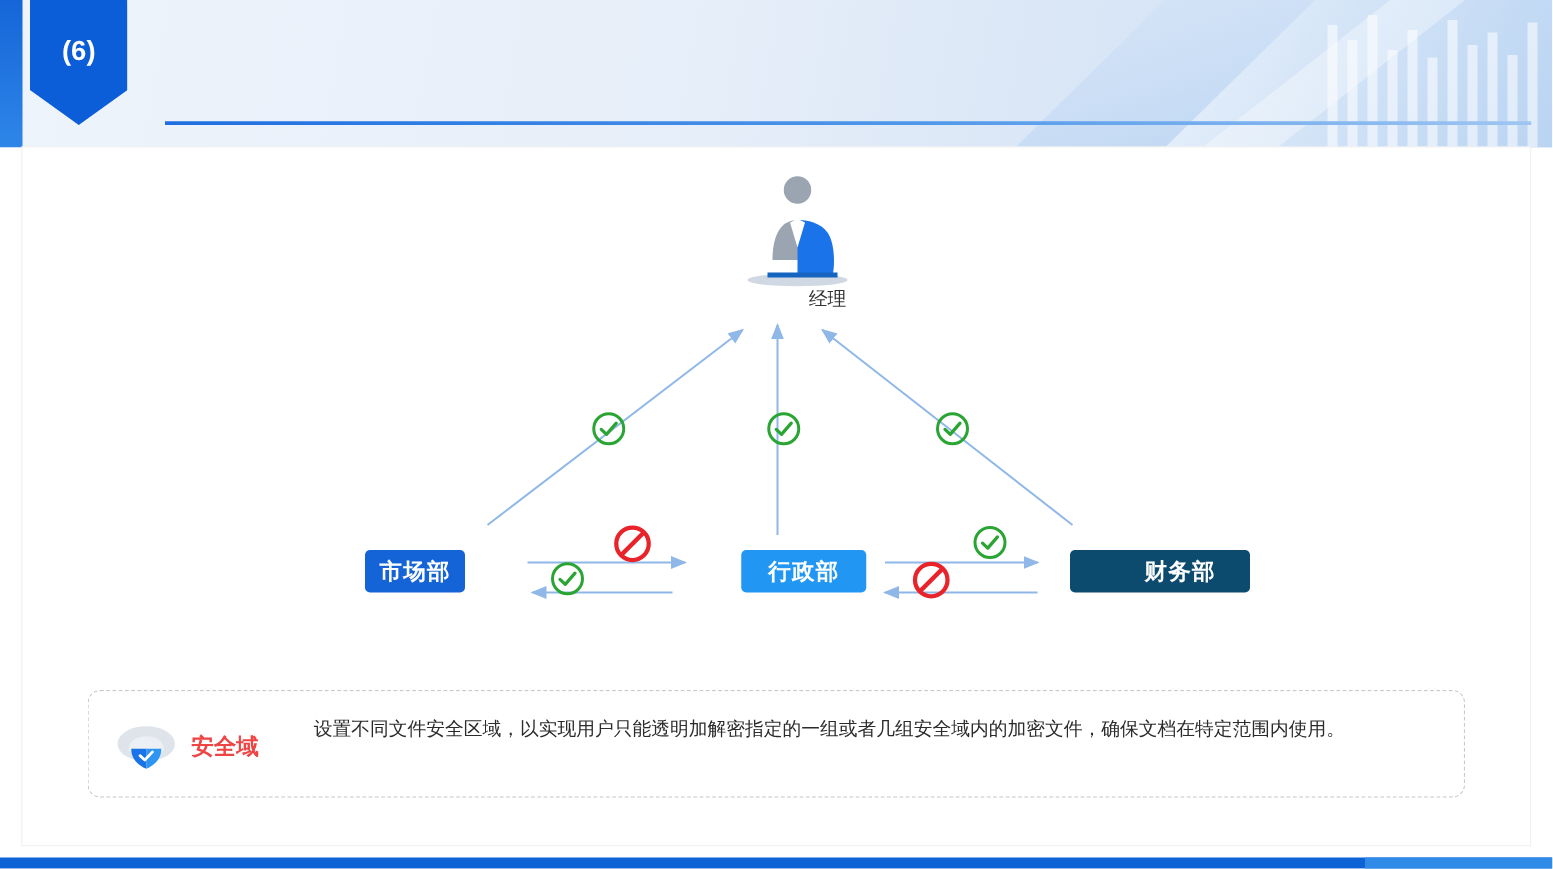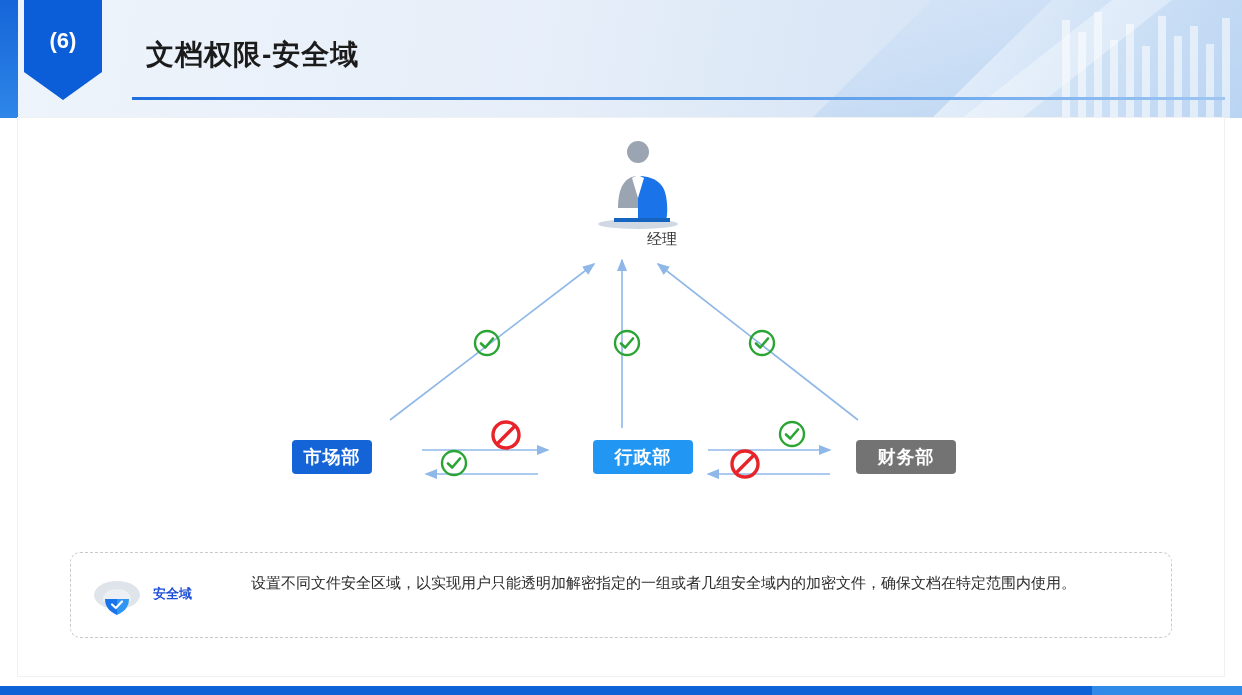--- a/index.html
+++ b/index.html
@@ -116,21 +116,21 @@
     color: #ffffff;
     font-size: 18px;
     font-weight: bold;
     display: flex;
     align-items: center;
     justify-content: center;
     letter-spacing: 1px;
   }
   .dept-market { left: 274px; top: 322px; width: 80px; background: #1463d7; }
   .dept-admin  { left: 554px; top: 322px; width: 100px; background: #2196f3; margin-left: 21px; }
-  .dept-fin    { left: 838px; top: 322px; width: 100px; background: #737373; }
+  .dept-fin    { left: 838px; top: 322px; width: 112px; background: #0c4a6e; padding-left: 32px; }
 
   .icon-mark {
     position: absolute;
     width: 30px; height: 30px;
   }
   
   .note {
     position: absolute;
     left: 52px; top: 434px;
     width: 1102px; height: 86px;
@@ -139,22 +139,22 @@
     box-sizing: border-box;
   }
   .note-icon {
     position: absolute;
     left: 18px; top: 22px;
     width: 56px; height: 44px;
   }
   .note-tag {
     position: absolute;
     left: 82px; top: 32px;
-    font-size: 13px;
-    color: #1d4ed8;
+    font-size: 18px;
+    color: #ef4444;
     font-weight: bold;
   }
   .note-text {
     position: absolute;
     left: 180px; top: 20px;
     width: 900px;
     font-size: 15px;
     line-height: 23px;
     color: #2b2b2b;
     font-family: Liberation Mono, monospace;
@@ -210,21 +210,20 @@
         <polygon points="150,118 300,0 360,0 210,118" fill="#ffffff" opacity="0.35"></polygon>
       </svg>
     </div>
   </div>
 
   <div class="badge">
     <div class="badge-shape"></div>
     <div class="badge-text">(6)</div>
   </div>
 
-  <div class="slide-title">文档权限-安全域</div>
   <div class="title-rule"></div>
 
   <div class="card">
 
     <div class="diagram">
 
       <svg width="1206" height="420">
         <defs>
           <marker id="ah" markerWidth="9" markerHeight="9" refX="7" refY="3.2" orient="auto">
             <path d="M0,0 L8,3.2 L0,6.4 z" fill="#8fb8e8"></path>

